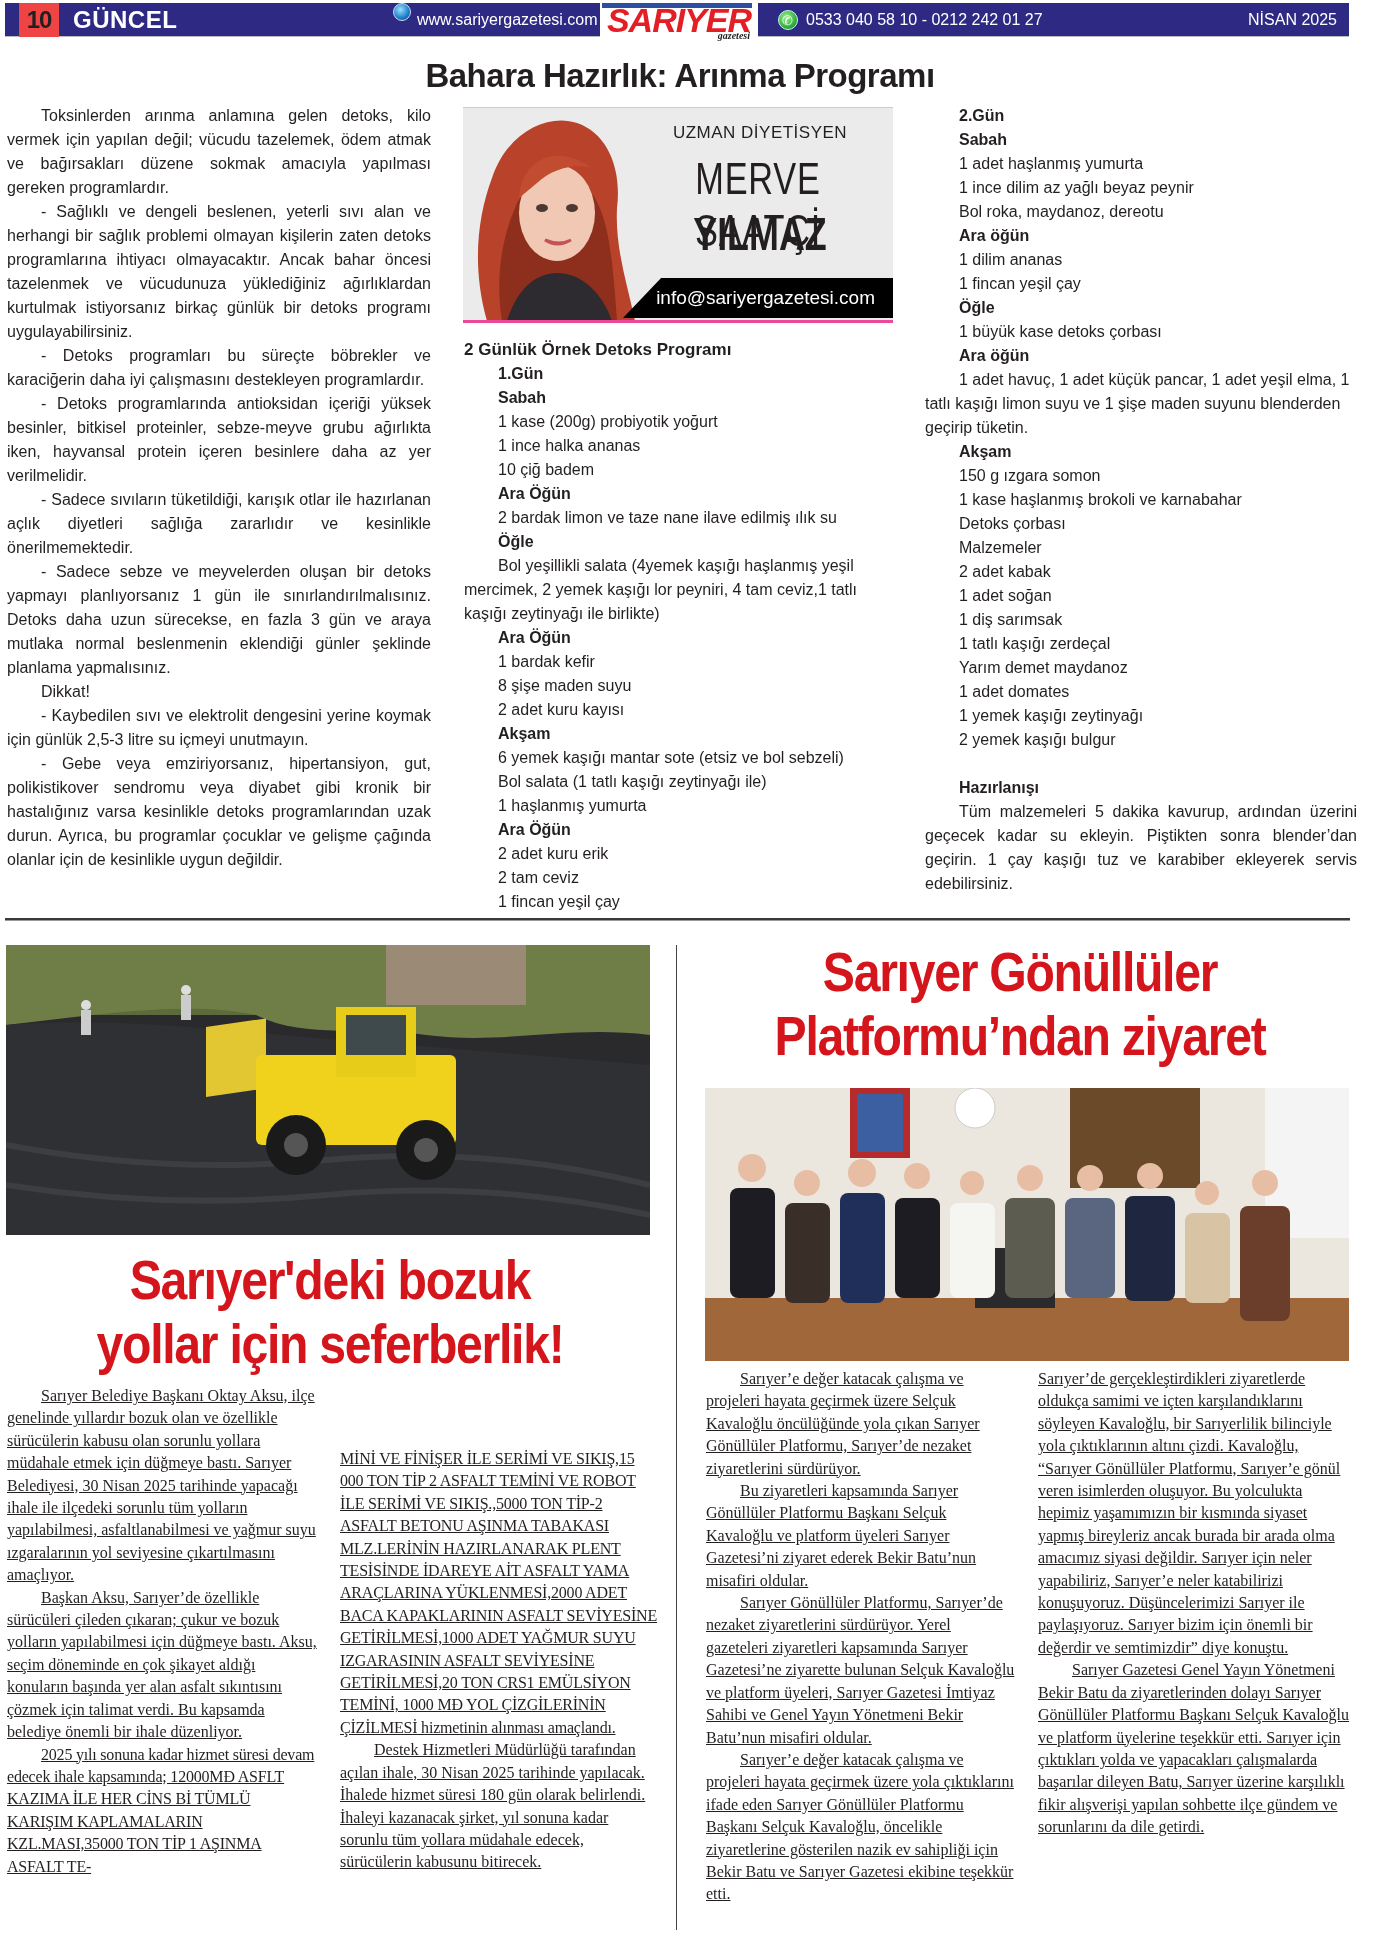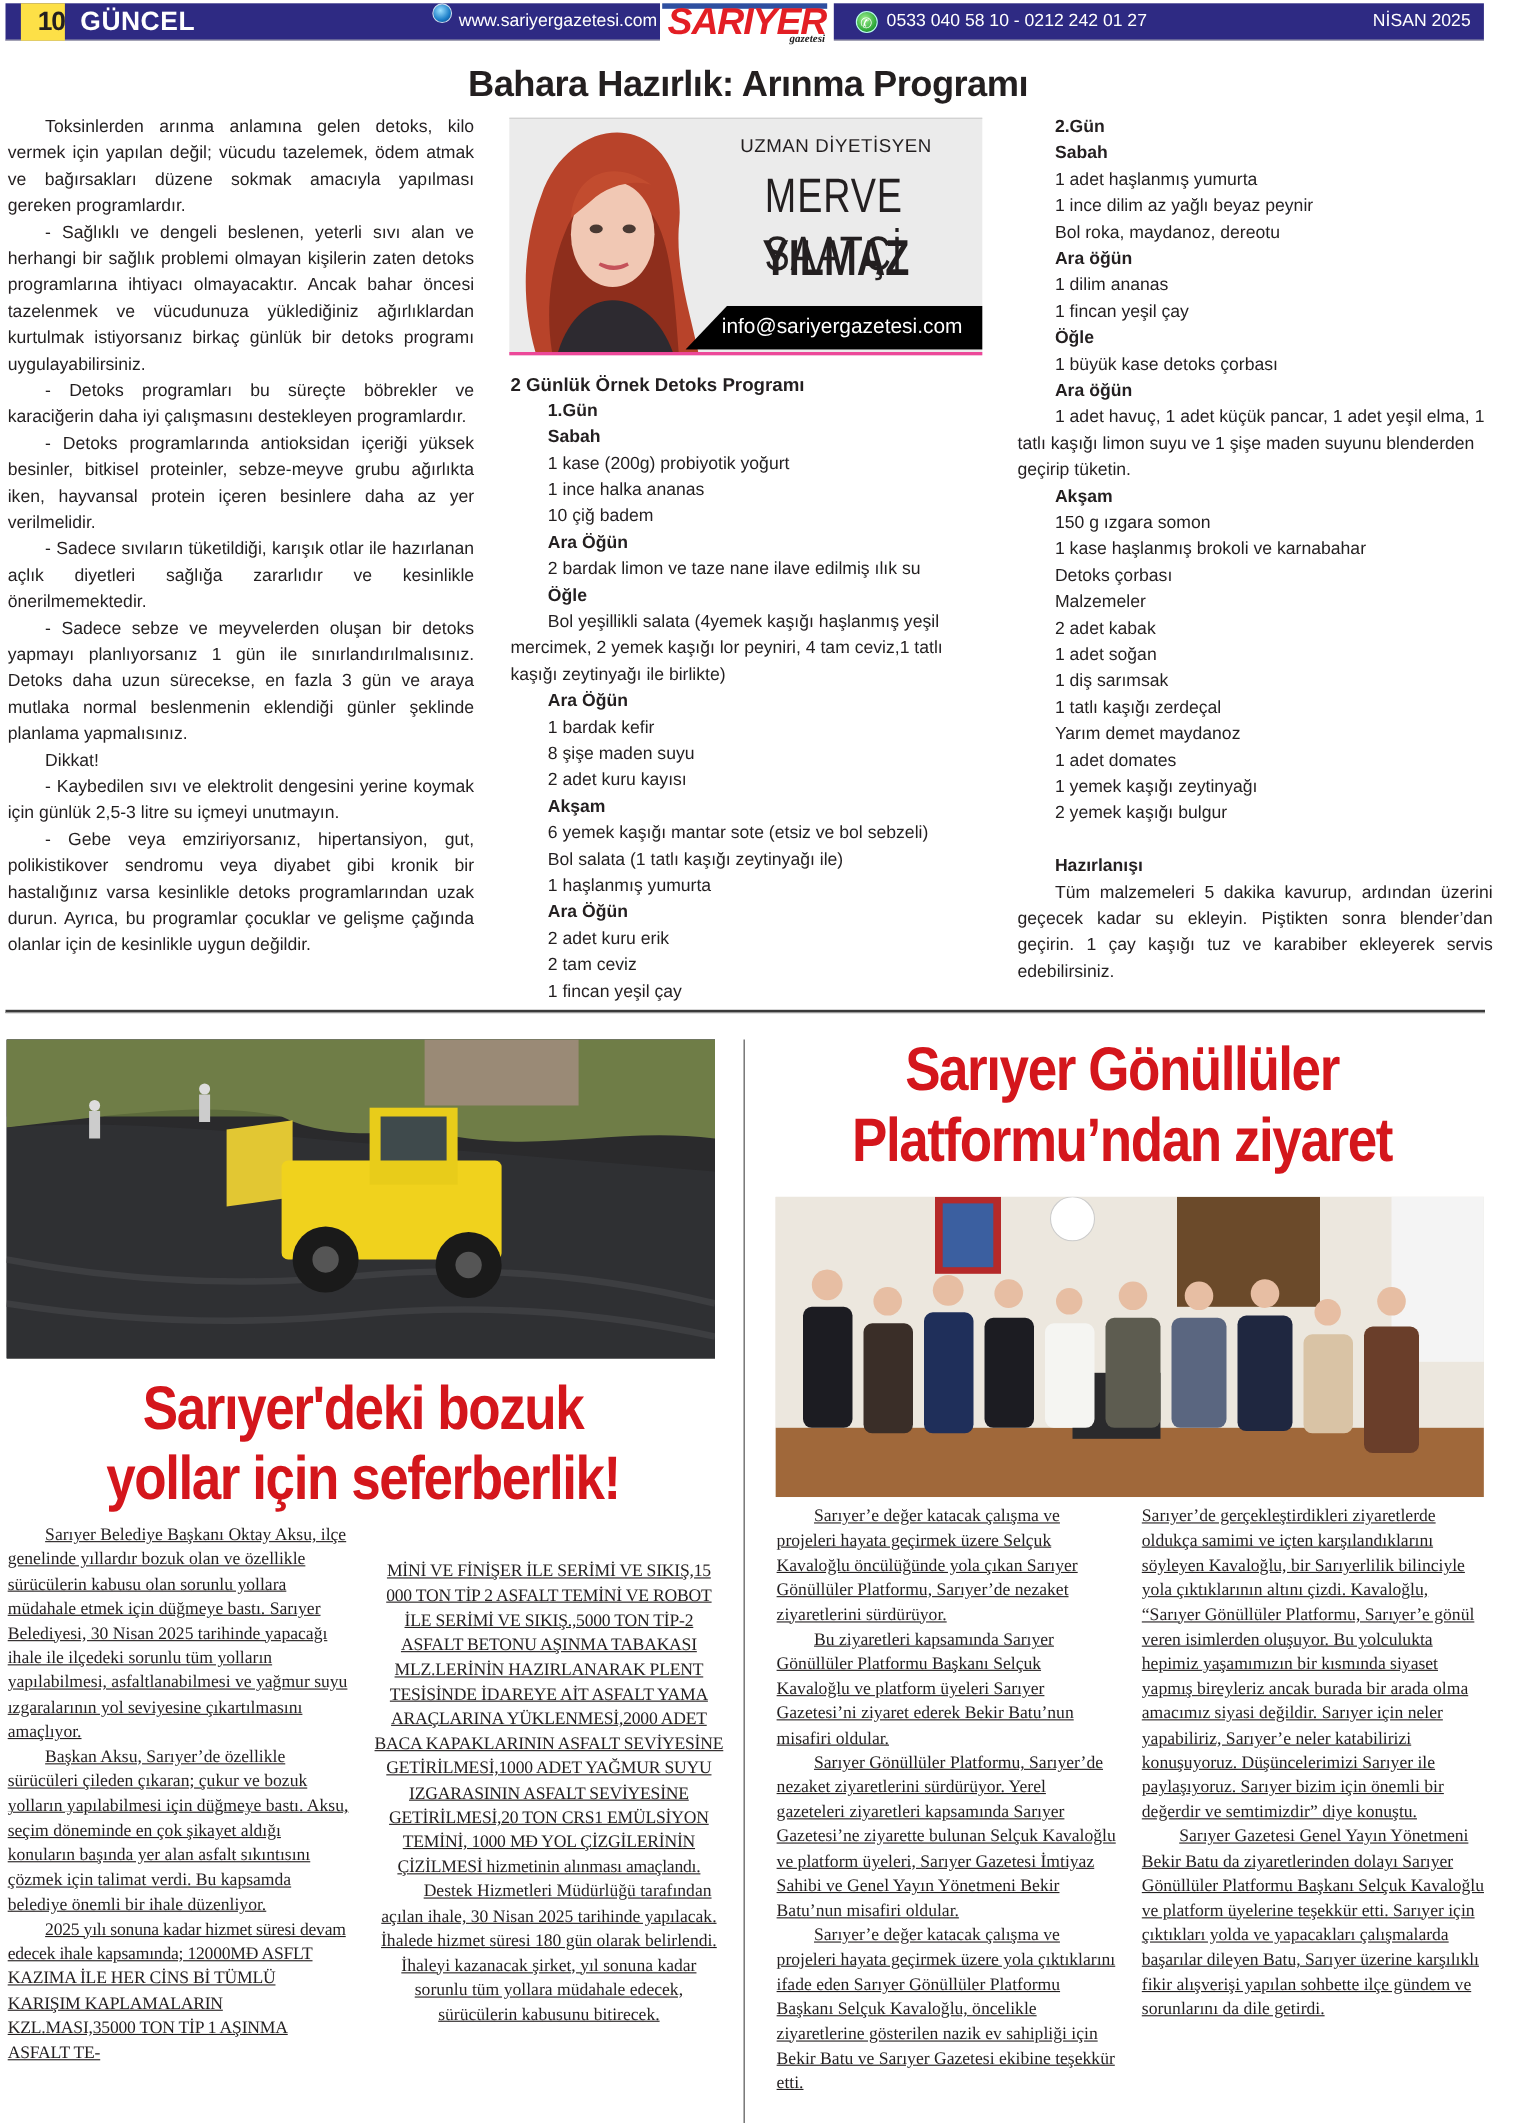--- a/index.html
+++ b/index.html
@@ -1,21 +1,21 @@
 <!DOCTYPE html>
 <html><head>
 <meta charset="utf-8">
 <style>
   * { box-sizing: border-box; margin: 0; padding: 0; }
   html, body { width: 1400px; height: 1933px; background: #ffffff; overflow: hidden; }
   body { position: relative; font-family: "DejaVu Sans", sans-serif; color: #231f20; }
 
   
   .hdr { position: absolute; left: 5px; top: 3px; width: 1344px; height: 34px; background: #2e2a83; border-bottom: 1px solid #bbb; }
-  .hdr-page { position: absolute; left: 14px; top: 0; width: 40px; height: 34px; background: #fde047; color: #231f20; font: bold 24px/34px "Liberation Sans", sans-serif; text-align: right; letter-spacing: -1px; }
+  .hdr-page { position: absolute; left: 14px; top: 0; width: 40px; height: 34px; background: #ef4444; color: #231f20; font: bold 24px/34px "Liberation Sans", sans-serif; text-align: center; letter-spacing: -1px; }
   .hdr-section { position: absolute; left: 68px; top: 0; color: #fff; font: bold 24px/34px "Liberation Sans", sans-serif; letter-spacing: 0.5px; }
   .hdr-web { position: absolute; left: 388px; top: 0; color: #fff; font: 16px/34px "Liberation Sans", sans-serif; display: flex; align-items: flex-start; gap: 6px; }
   .globe { width: 18px; height: 18px; border-radius: 50%; background: radial-gradient(circle at 40% 35%, #9be0ff, #1b7ec8 60%, #0b3c7a); border: 1px solid #cde; }
   .logo { position: absolute; left: 600px; top: 0; width: 158px; height: 42px; background: #fff; }
   .logo-top { position: absolute; left: 2px; top: 3px; width: 150px; height: 5px; background: #2e4fa0; }
   .logo-text { position: absolute; left: 0; top: 3px; width: 158px; text-align: center; color: #e31e24; font: bold italic 34px/34px "Liberation Sans", sans-serif; letter-spacing: -1px; }
   .logo-sub { position: absolute; right: 8px; top: 30px; font: italic bold 10px/12px "Liberation Serif", serif; color: #222; }
   .hdr-phone { position: absolute; left: 773px; top: 0; color: #fff; font: 16px/34px "Liberation Sans", sans-serif; display: flex; align-items: center; gap: 8px; }
   .wa { width: 20px; height: 20px; border-radius: 50%; background: radial-gradient(circle at 40% 35%, #9ef08e, #2fa93a 65%, #1a6b21); border: 1px solid #bfe; position: relative; }
   .wa::after { content: "\2706"; position: absolute; left: 3px; top: 0; font-size: 13px; line-height: 19px; color: #fff; }
@@ -45,21 +45,21 @@
   .vdiv { position: absolute; left: 676px; top: 945px; width: 1px; height: 985px; background: #444; }
 
   
   .road-photo { position: absolute; left: 6px; top: 945px; width: 644px; height: 290px; overflow: hidden; background: #2b2b2b; }
   .red-title { position: absolute; text-align: center; color: #d4161c; font: bold 56px/64px "Liberation Sans", sans-serif; letter-spacing: -1.5px; transform-origin: center; }
   .road-title { left: 0; top: 1248px; width: 660px; transform: scaleX(0.86); }
   .vol-title { left: 690px; top: 940px; width: 660px; transform: scaleX(0.86); }
   .serif-col { position: absolute; font: 16px/22.4px "Liberation Serif", serif; color: #231f20; text-align: left; text-decoration: underline; }
   .serif-col p { text-indent: 34px; }
   .rc1 { left: 7px; top: 1385px; width: 310px; }
-  .rc2 { left: 340px; top: 1418px; width: 318px; text-align: center; }
+  .rc2 { left: 340px; top: 1448px; width: 318px; }
   .caps { letter-spacing: -0.2px; }
 
   
   .vol-photo { position: absolute; left: 705px; top: 1088px; width: 644px; height: 273px; overflow: hidden; background: #e9e4dc; }
   .vc1 { left: 706px; top: 1368px; width: 310px; }
   .vc2 { left: 1038px; top: 1368px; width: 312px; }
 </style>
 </head>
 <body>
 

